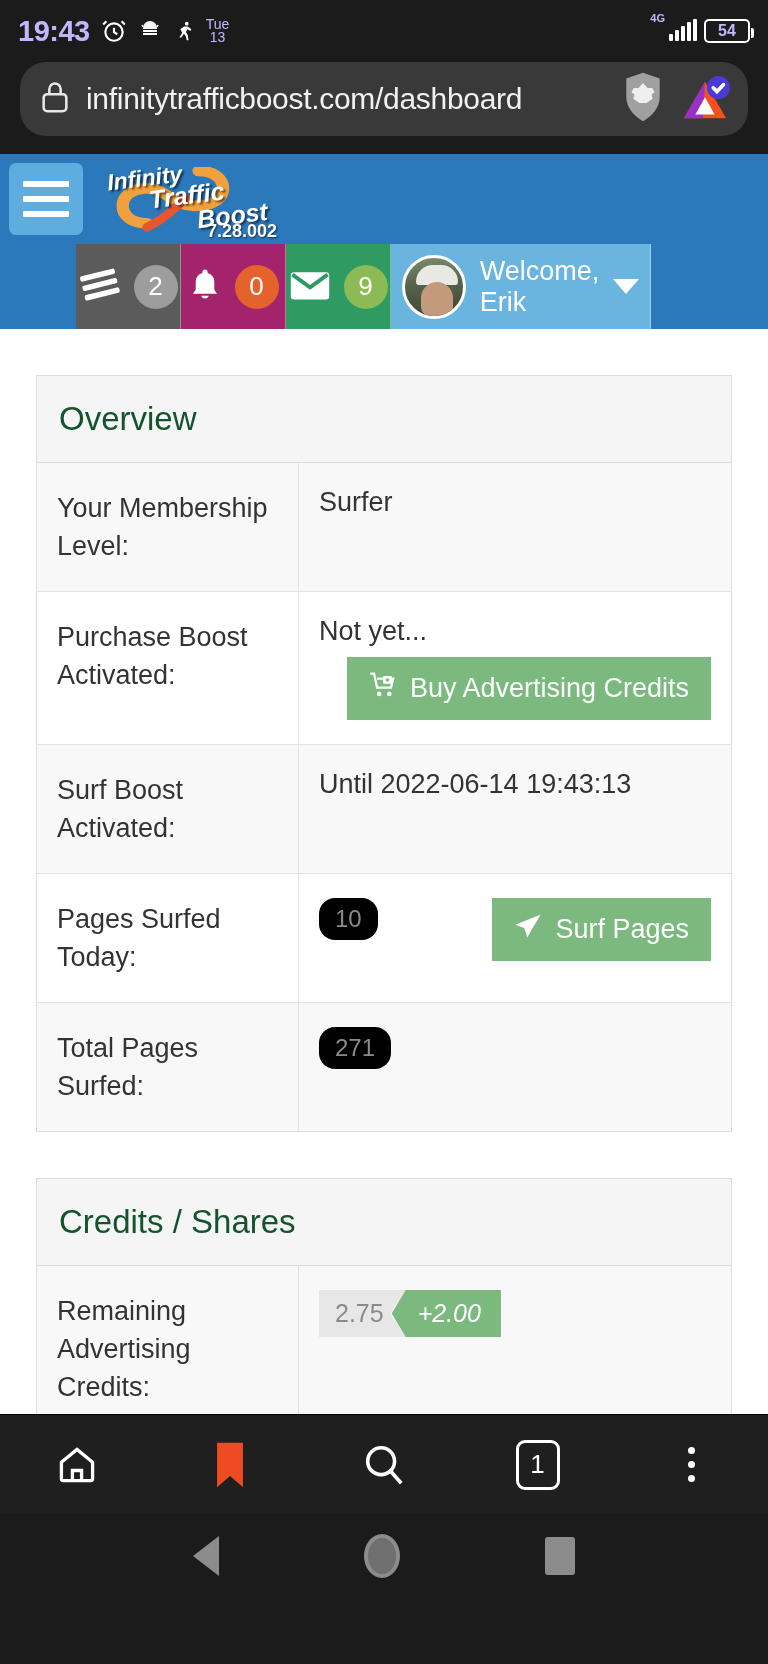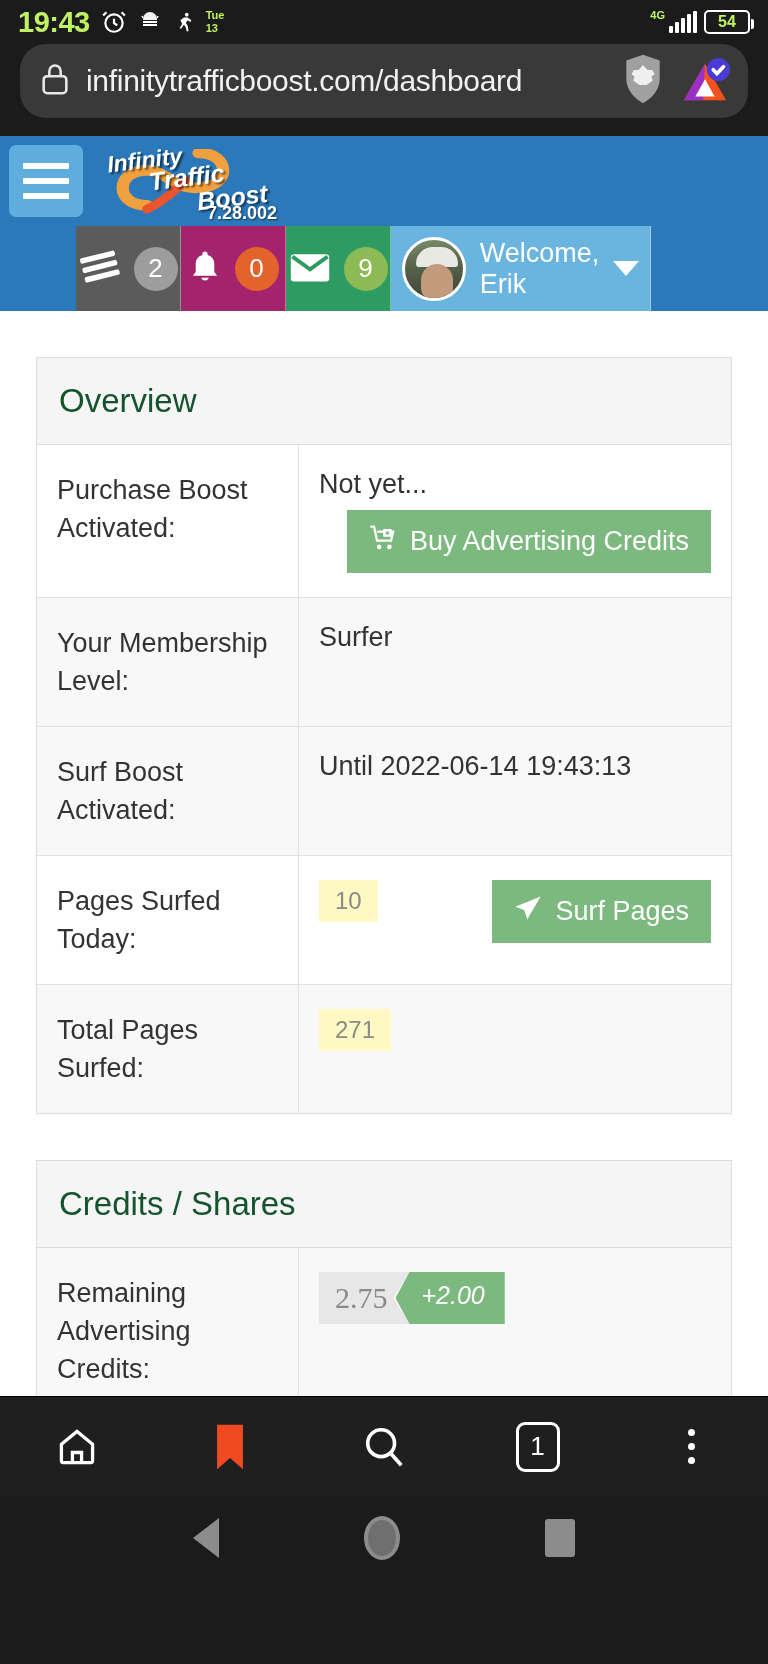--- a/index.html
+++ b/index.html
@@ -5,28 +5,28 @@
   * { margin:0; padding:0; box-sizing:border-box; }
   html,body { width:768px; height:1664px; }
   body {
     font-family:"Liberation Sans", sans-serif;
     background:#1c1c1c;
     overflow:hidden;
   }
 
   
   .statusbar {
-    height:44px; background:#1b1b1b; color:#bef264;
+    height:62px; background:#1b1b1b; color:#c4b5fd;
     display:flex; align-items:center; padding:0 18px;
   }
   .sb-left { display:flex; align-items:center; gap:11px; flex:1; }
   .sb-time { font-size:29px; font-weight:700; letter-spacing:-.5px; }
-  .sb-right { display:flex; align-items:center; gap:7px; }
+  .sb-right { display:flex; align-items:flex-start; gap:7px; }
   .sb-icon { display:inline-flex; align-items:center; justify-content:center; }
-  .sb-date { font-size:11px; line-height:13px; text-align:left; font-weight:700; }
+  .sb-date { font-size:14px; line-height:13px; text-align:center; font-weight:400; }
   .net-label { font-size:11px; font-weight:700; position:relative; top:-7px; margin-right:-3px;}
   .bars { display:flex; align-items:flex-end; gap:2px; height:22px; }
   .bars i { width:4px; background:#fff; display:block; border-radius:1px; }
   .bars i:nth-child(1){height:7px;} .bars i:nth-child(2){height:11px;}
   .bars i:nth-child(3){height:15px;} .bars i:nth-child(4){height:19px;}
   .bars i:nth-child(5){height:22px;}
   .batt {
     border:2.5px solid #fff; border-radius:5px; padding:1px 5px;
     font-size:16px; font-weight:700; position:relative; min-width:46px; text-align:center;
   }
@@ -127,35 +127,34 @@
   .row.alt { background:#f8f8f8; }
   .cell-label {
     width:262px; padding:26px 20px; font-size:27px; color:#333; line-height:38px;
     border-right:1px solid #e2e2e2; flex:none;
   }
   .cell-val {
     flex:1; padding:24px 20px; font-size:27px; color:#333; position:relative;
     display:flex; align-items:flex-start; flex-wrap:wrap; gap:10px;
   }
   .badge-gray {
-    background:#fef9c3; color:#8a8a8a; font-size:24px; padding:7px 16px; display:inline-block;
+    background:#000000; color:#8a8a8a; font-size:24px; padding:7px 16px; display:inline-block;border-radius:16px;
   }
   .btn-green {
     background:#7bb97e; color:#fff; font-size:27px; padding:15px 22px;
     display:inline-flex; align-items:center; gap:13px; border:none;
   }
   .val-line { width:100%; }
   .btn-right { margin-left:auto; }
 
   
   .credit-wrap { display:inline-flex; align-items:stretch; }
   .credit-num {
-    background:#e7e7e7; color:#8a8a8a; font-size:30px; padding:9px 22px 9px 16px;
+    background:#e7e7e7; color:#8a8a8a; font-size:25px; padding:9px 22px 9px 16px;
     clip-path:polygon(0 0, 100% 0, 82% 50%, 100% 100%, 0 100%);
-    font-family:Liberation Serif, serif;
   }
   .credit-plus {
     background:#7bb97e; color:#fff; font-size:25px; padding:9px 20px 9px 26px;
     margin-left:-14px;
     clip-path:polygon(14px 0, 100% 0, 100% 100%, 14px 100%, 0 50%);
     font-style:italic;
   }
 
   
   .bottombar {
@@ -316,20 +315,25 @@
     </div>
     <span class="caret-dn"></span>
   </div>
 </div>
 
 <div class="page">
 
   <div class="panel">
     <div class="panel-head">
       <span class="panel-title">Overview</span>
+    </div>
+
+    <div class="row alt">
+      <div class="cell-label">Your Membership Level:</div>
+      <div class="cell-val">Surfer</div>
     </div>
 
     <div class="row">
       <div class="cell-label">Purchase Boost Activated:</div>
       <div class="cell-val">
         <span class="val-line">Not yet...</span>
         <button class="btn-green btn-right">
           <span>
             <svg width="28" height="26" viewBox="0 0 22 20" fill="#fff">
               <path d="M1 1h3l2.3 11h11l1.7-7H6.4" fill="none" stroke="#fff" stroke-width="1.8"></path>
@@ -338,25 +342,20 @@
               <rect x="11" y="3" width="7" height="6" rx="1"></rect>
               <path d="M14.5 4.6v3M13 6.1h3" stroke="#7bb97e" stroke-width="1.2"></path>
             </svg>
           </span>
           <span>Buy Advertising Credits</span>
         </button>
       </div>
     </div>
 
     <div class="row alt">
-      <div class="cell-label">Your Membership Level:</div>
-      <div class="cell-val">Surfer</div>
-    </div>
-
-    <div class="row alt">
       <div class="cell-label">Surf Boost Activated:</div>
       <div class="cell-val">Until 2022-06-14 19:43:13</div>
     </div>
 
     <div class="row">
       <div class="cell-label">Pages Surfed Today:</div>
       <div class="cell-val">
         <span class="badge-gray">10</span>
         <button class="btn-green btn-right">
           <span>

